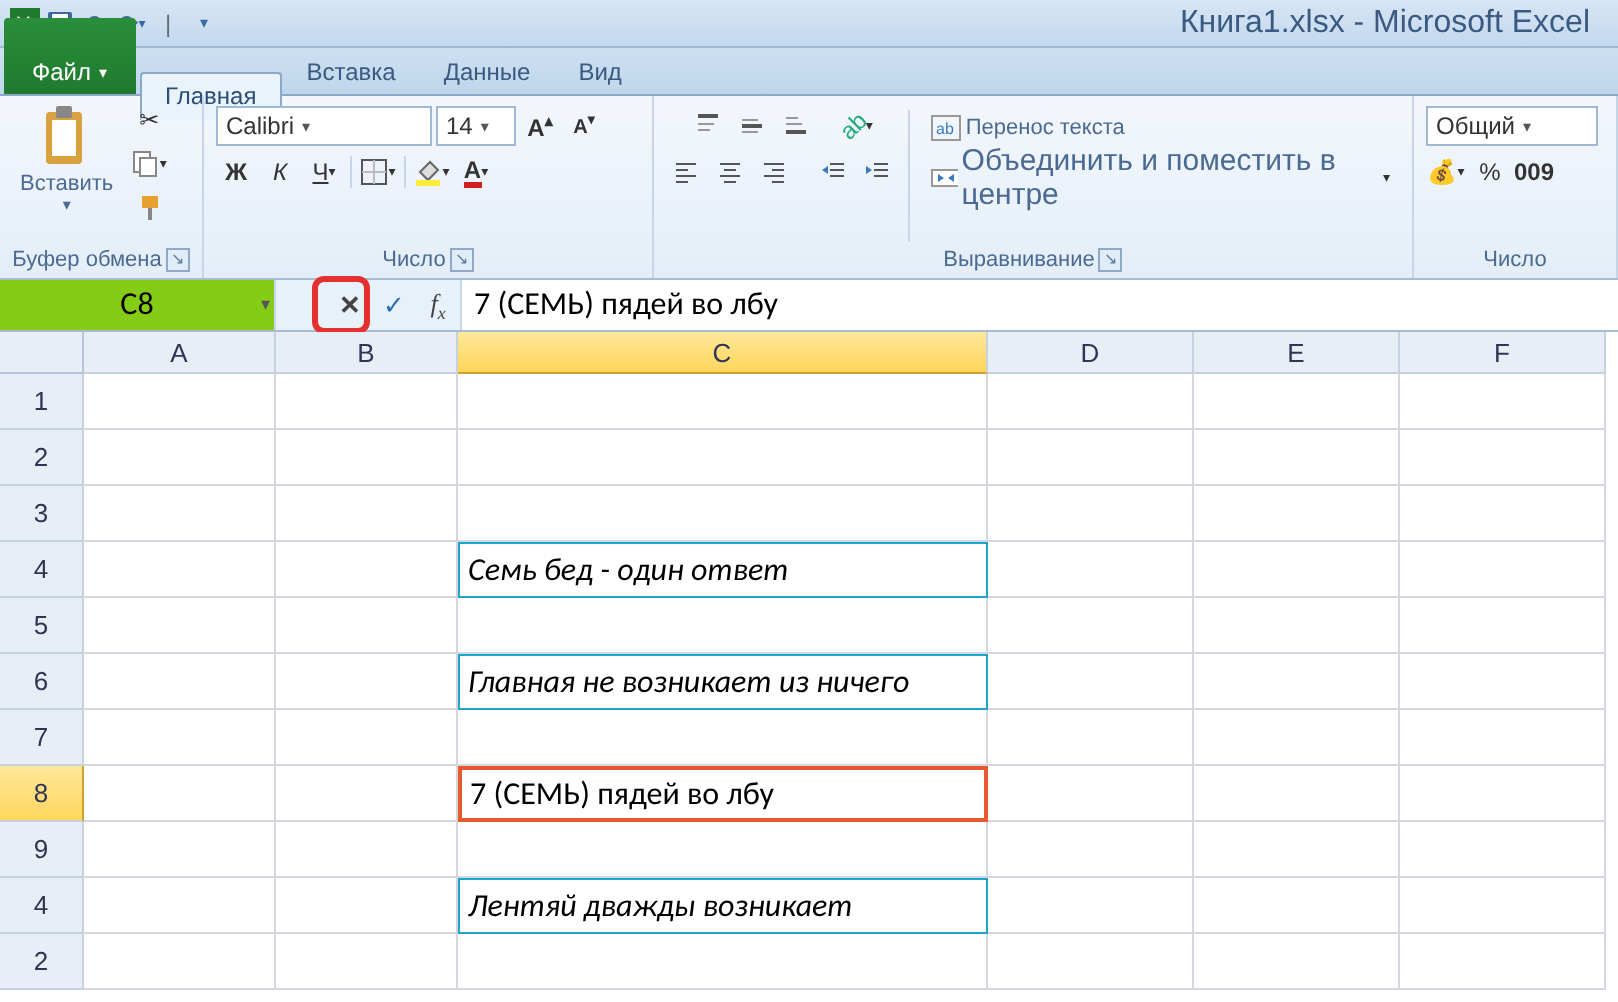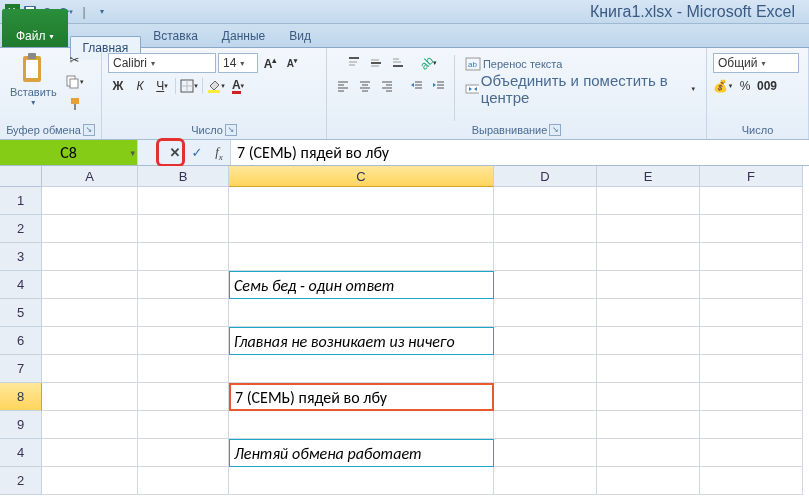--- a/index.html
+++ b/index.html
@@ -406,21 +406,21 @@
         <div class="cell" style="left: 555px; top: 196px; width: 103px; height: 28px;"></div>
         <div class="cell" style="left: 658px; top: 196px; width: 103px; height: 28px;"></div>
         <div class="cell" style="left: 0px; top: 224px; width: 96px; height: 28px;"></div>
         <div class="cell" style="left: 96px; top: 224px; width: 91px; height: 28px;"></div>
         <div class="cell" style="left: 187px; top: 224px; width: 265px; height: 28px;"></div>
         <div class="cell" style="left: 452px; top: 224px; width: 103px; height: 28px;"></div>
         <div class="cell" style="left: 555px; top: 224px; width: 103px; height: 28px;"></div>
         <div class="cell" style="left: 658px; top: 224px; width: 103px; height: 28px;"></div>
         <div class="cell" style="left: 0px; top: 252px; width: 96px; height: 28px;"></div>
         <div class="cell" style="left: 96px; top: 252px; width: 91px; height: 28px;"></div>
-        <div class="cell borderbox" style="left: 187px; top: 252px; width: 265px; height: 28px;">Лентяй обмена работает</div>
+        <div class="cell borderbox" style="left: 187px; top: 252px; width: 265px; height: 28px;">Лентяй дважды возникает</div>
         <div class="cell" style="left: 452px; top: 252px; width: 103px; height: 28px;"></div>
         <div class="cell" style="left: 555px; top: 252px; width: 103px; height: 28px;"></div>
         <div class="cell" style="left: 658px; top: 252px; width: 103px; height: 28px;"></div>
         <div class="cell" style="left: 0px; top: 280px; width: 96px; height: 28px;"></div>
         <div class="cell" style="left: 96px; top: 280px; width: 91px; height: 28px;"></div>
         <div class="cell" style="left: 187px; top: 280px; width: 265px; height: 28px;"></div>
         <div class="cell" style="left: 452px; top: 280px; width: 103px; height: 28px;"></div>
         <div class="cell" style="left: 555px; top: 280px; width: 103px; height: 28px;"></div>
         <div class="cell" style="left: 658px; top: 280px; width: 103px; height: 28px;"></div>
       </div>

